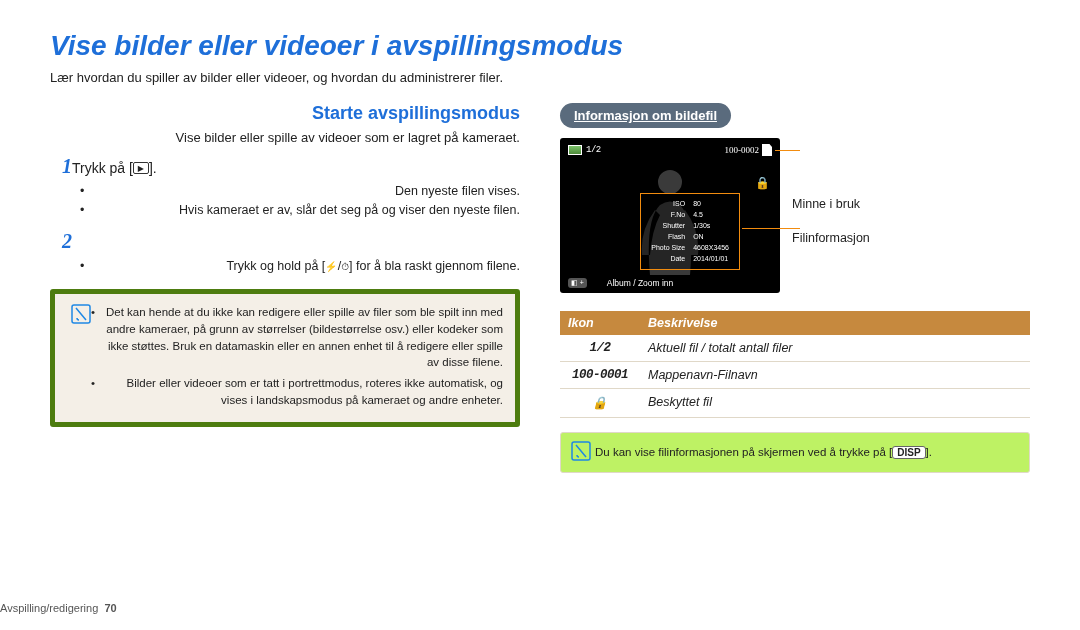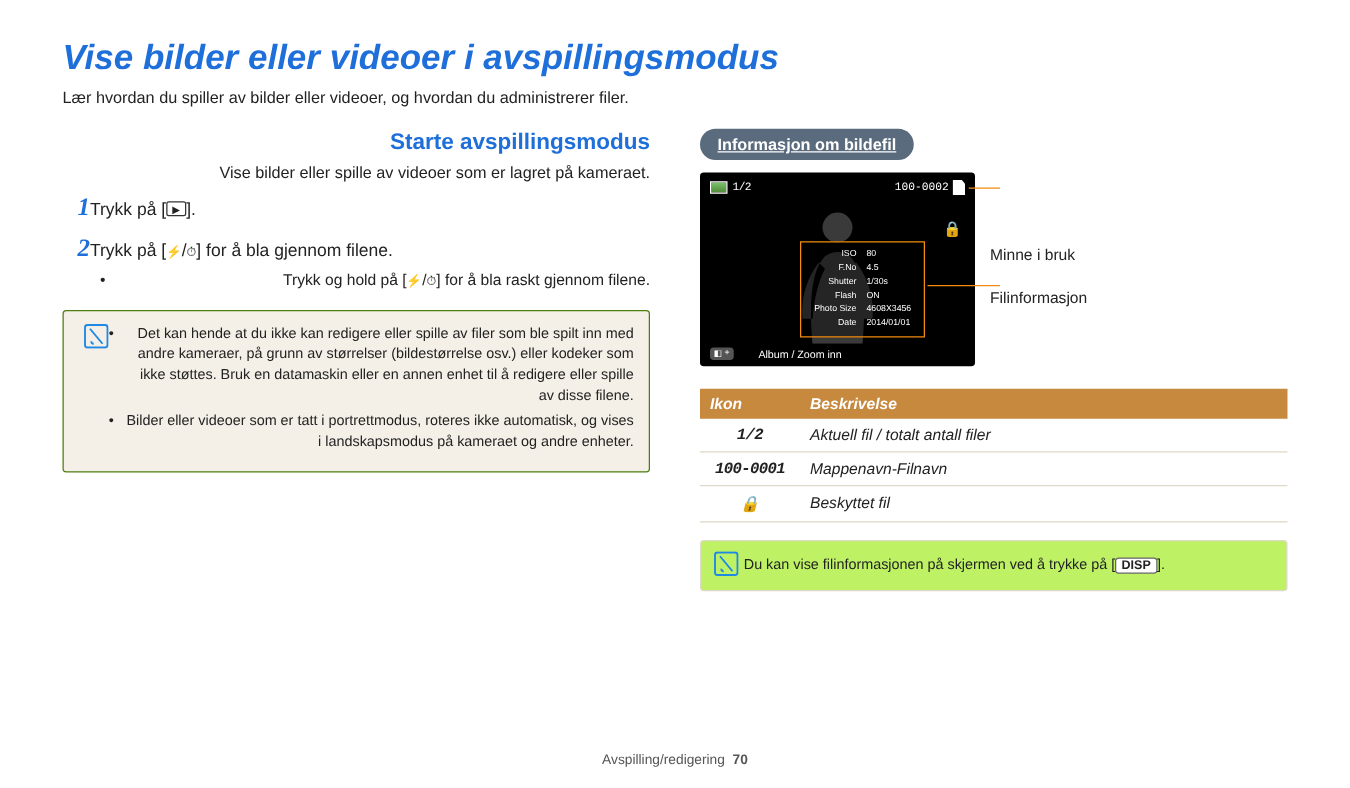--- a/index.html
+++ b/index.html
@@ -13,81 +13,82 @@
   .section-sub { font-size: 13px; margin-bottom: 10px; }
   .step { display: flex; align-items: baseline; margin-top: 10px; margin-bottom: 4px; }
   .step-num { color: #1e6fd9; font-size: 20px; font-style: italic; font-weight: bold; font-family: Georgia, serif; width: 22px; }
   .step-text { font-size: 14px; }
   .inline-icon { display: inline-flex; align-items: center; justify-content: center; width: 16px; height: 12px; border: 1px solid #333; border-radius: 2px; vertical-align: middle; font-size: 8px; position: relative; top: -1px; }
   .bolt-icon::before { content: "⚡"; font-size: 10px; }
   .timer-icon::before { content: "⏱"; font-size: 10px; }
   .bullet-list { list-style: none; padding-left: 30px; }
   .bullet-list li { position: relative; padding-left: 12px; font-size: 12.5px; line-height: 1.5; }
   .bullet-list li::before { content: "•"; position: absolute; left: 0; }
-  .note-box { display: flex; background: #f4efe7; border: 1px solid #4d7c0f; border-radius: 3px; margin-top: 14px; padding: 10px 12px; }
+  .note-box { display: flex; background: #f4efe7; border: 5px solid #4d7c0f; border-radius: 3px; margin-top: 14px; padding: 10px 12px; }
   .note-box-small { display: flex; background: #bef264; border: 1px solid #e0d8c8; border-radius: 3px; margin-top: 14px; padding: 8px 10px; align-items: center; }
   .note-icon { flex: 0 0 24px; color: #1e88e5; }
   .note-icon svg { width: 20px; height: 20px; }
   .note-list { list-style: none; font-size: 11.5px; line-height: 1.45; }
   .note-list li { position: relative; padding-left: 12px; margin-bottom: 4px; }
   .note-list li::before { content: "•"; position: absolute; left: 0; }
   .note-single { font-size: 11.5px; }
   .info-badge { display: inline-block; background: #5a6b7d; color: #fff; padding: 5px 14px; border-radius: 14px; font-size: 13px; font-weight: bold; margin-bottom: 10px; text-decoration: underline; }
   .screen-wrap { display: flex; align-items: center; gap: 12px; }
   .screen { width: 220px; height: 155px; background: #000; border-radius: 3px; position: relative; color: #fff; font-size: 9px; overflow: hidden; }
   .screen-top { position: absolute; top: 6px; left: 8px; right: 8px; display: flex; justify-content: space-between; align-items: center; }
   .thumb { width: 14px; height: 10px; background: linear-gradient(#7cc36a,#4e8a3a); border: 1px solid #fff; }
   .top-1-2 { font-family: 'Courier New', monospace; font-size: 9px; letter-spacing: -0.5px; }
-  .top-file { font-family: Liberation Mono, monospace; font-size: 9px; text-align: right; }
+  .top-file { font-family: Liberation Serif, serif; font-size: 9px; text-align: right; }
   .sd-icon { width: 10px; height: 12px; background: #fff; display: inline-block; clip-path: polygon(0 0, 75% 0, 100% 25%, 100% 100%, 0 100%); vertical-align: middle; margin-left: 3px; }
   .annot-line { position: absolute; background: #f28c0f; height: 1px; }
   .annot-label { font-size: 12.5px; color: #222; }
   .lock-icon { position: absolute; top: 38px; right: 10px; font-size: 12px; }
   .silhouette { position: absolute; left: 70px; top: 22px; width: 80px; height: 115px; }
   .info-box { position: absolute; right: 40px; top: 55px; border: 1.5px solid #f28c0f; background: rgba(0,0,0,0.35); padding: 3px 5px; font-size: 7px; line-height: 1.3; }
   .info-box table td { padding: 0 3px; white-space: nowrap; color: #fff; }
   .info-box table td:first-child { text-align: right; }
   .screen-bottom { position: absolute; bottom: 5px; left: 8px; display: flex; align-items: center; gap: 20px; font-size: 8.5px; }
   .pill { display: inline-flex; background: #555; border-radius: 3px; padding: 1px 3px; font-size: 7px; gap: 2px; }
   .right-annots { display: flex; flex-direction: column; gap: 20px; margin-top: 10px;}
   .table-wrap { margin-top: 18px; width: 100%; font-style: italic; }
   .table-header { display: flex; background: #c6893e; color: #fff; font-size: 12.5px; font-weight: bold; }
   .th1 { width: 80px; padding: 5px 8px; }
   .th2 { flex: 1; padding: 5px 8px; }
   .table-row { display: flex; border-bottom: 1px solid #e0d8c8; font-size: 12.5px; }
   .td1 { width: 80px; padding: 6px 8px; text-align: center; font-family: 'Courier New', monospace; font-weight: bold; letter-spacing: -0.5px; }
   .td2 { flex: 1; padding: 6px 8px; }
   .disp-btn { display: inline-block; border: 1px solid #666; border-radius: 3px; padding: 0 4px; font-weight: bold; font-size: 10px; background: #fff; }
-  .footer { position: absolute; bottom: 16px; left: 0; right: 0; text-align: center; font-size: 11px; color: #555; }
+  .footer { position: absolute; bottom: 16px; left: 0; right: 0; font-size: 11px; color: #555; }
   .sil-path { fill: #3a3a3a; }
   .connector { position: relative; }
 </style>
 </head>
 <body>
 
 <h1 class="page-title">Vise bilder eller videoer i avspillingsmodus</h1>
 <p class="page-intro">Lær hvordan du spiller av bilder eller videoer, og hvordan du administrerer filer.</p>
 
 <div class="columns">
   <div class="col-left">
     <h2 class="section-title">Starte avspillingsmodus</h2>
     <p class="section-sub">Vise bilder eller spille av videoer som er lagret på kameraet.</p>
 
     <div class="step">
       <span class="step-num">1</span>
       <span class="step-text">
         <span>Trykk på [</span><span class="inline-icon">▶</span><span>].</span>
       </span>
     </div>
+    <ul class="bullet-list">
+      <li>Den nyeste filen vises.</li>
+      <li>Hvis kameraet er av, slår det seg på og viser den nyeste filen.</li>
+    </ul>
 
     <div class="step">
       <span class="step-num">2</span>
-      <span class="step-text">
-        <span>Trykk på [</span><span class="bolt-icon"></span><span>/</span><span class="timer-icon"></span><span>] for å bla gjennom filene.</span>
-      </span>
     </div>
     <ul class="bullet-list">
       <li>
         <span>Trykk og hold på [</span><span class="bolt-icon"></span><span>/</span><span class="timer-icon"></span><span>] for å bla raskt gjennom filene.</span>
       </li>
     </ul>
 
     <div class="note-box">
       <div class="note-icon">
         <svg viewBox="0 0 20 20">

